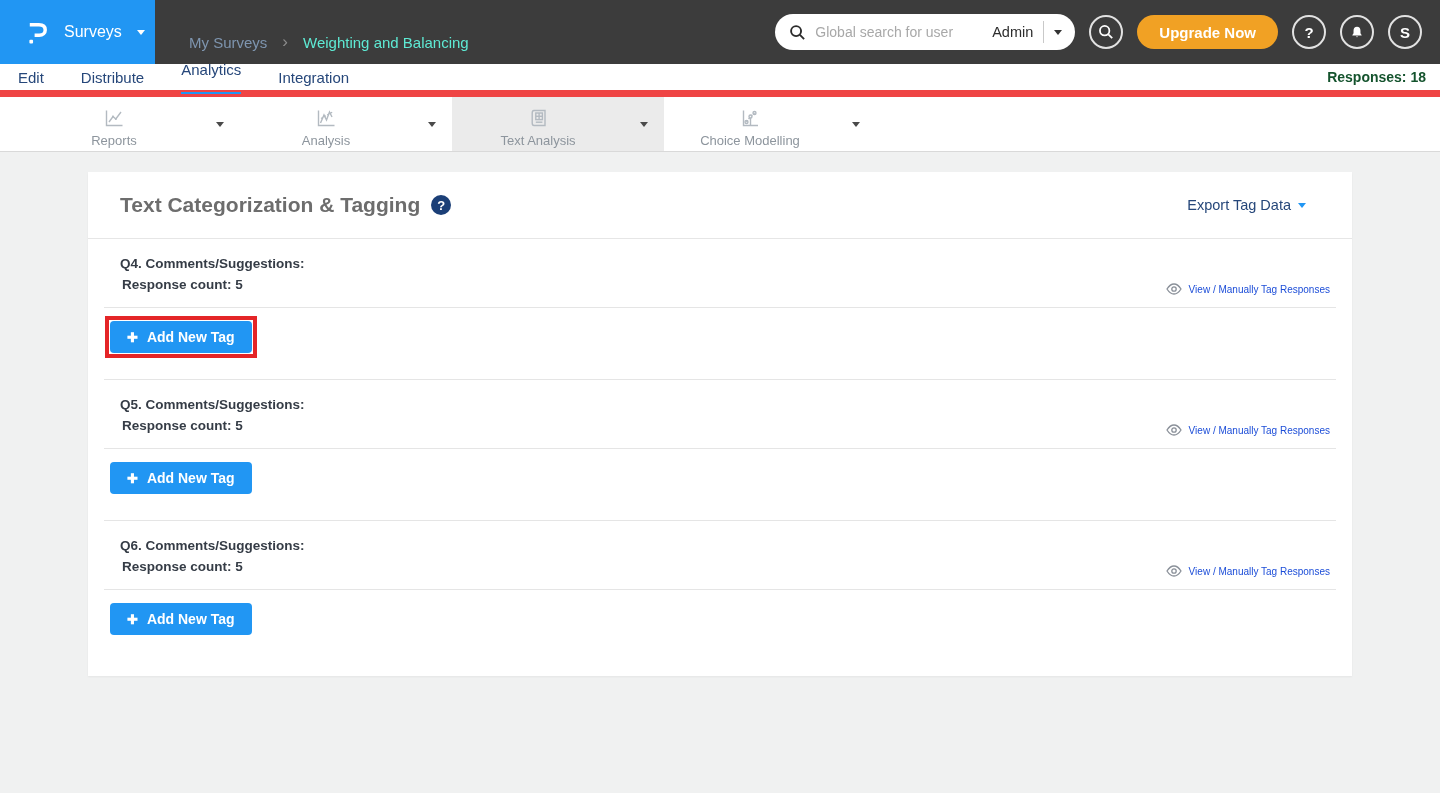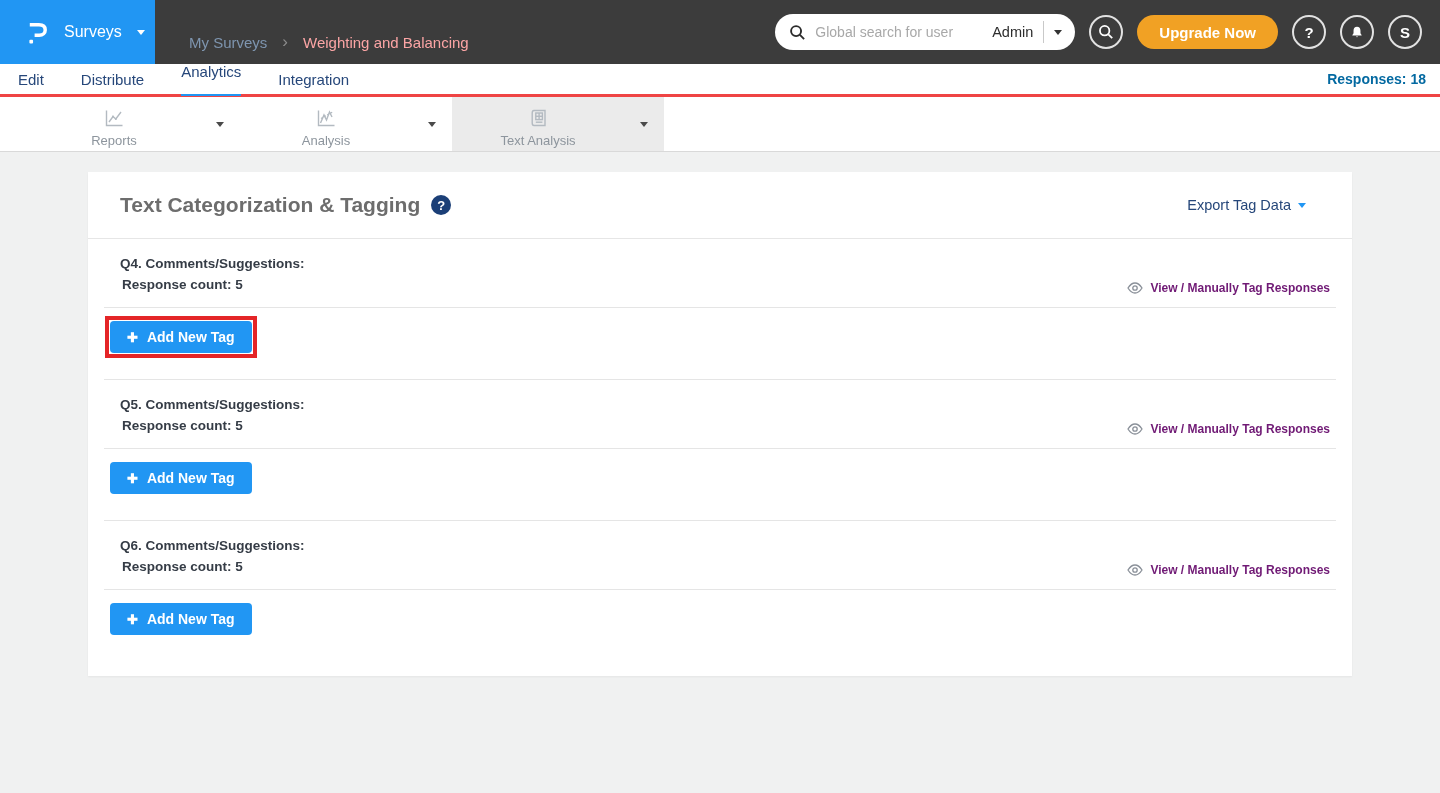--- a/index.html
+++ b/index.html
@@ -10,45 +10,45 @@
   .topbar { height:64px; background:#3c3c3c; display:flex; align-items:center; }
   .brand { width:155px; height:64px; background:#2196f3; display:flex; align-items:center;
     padding-left:24px; gap:13px; cursor:pointer; flex-shrink:0; }
   .brand-label { color:#fff; font-size:16px; font-weight:500; }
   .car { width:0; height:0; border-left:4.5px solid transparent; border-right:4.5px solid transparent;
     border-top:5.5px solid currentColor; display:inline-block; }
   .brand .car { color:#fff; margin-left:2px; }
   .crumbs { display:flex; align-items:center; gap:15px; margin-left:34px; font-size:15px;margin-top:20px; }
   .crumb-parent { color:#7e95af; cursor:pointer; }
   .crumb-sep { color:#8c8c8c; font-size:17px; }
-  .crumb-current { color:#fca5a5; }
+  .crumb-current { color:#5eead4; }
 
   .top-right { margin-left:auto; display:flex; align-items:center; gap:14px; padding-right:18px; }
   .searchpill { width:300px; height:36px; background:#fff; border-radius:18px; display:flex;
     align-items:center; padding:0 13px 0 14px; gap:9px; }
   .searchpill input { border:none; outline:none; flex:1; min-width:0; font-size:14px; color:#333;
     font-family:"Liberation Sans", sans-serif; background:transparent; }
   .searchpill input::placeholder { color:#a8a8a8; }
   .scope-btn { display:flex; align-items:center; background:none; border:none; cursor:pointer; }
   .scope-label { font-size:14.5px; color:#2d2d2d; }
   .scope-vdiv { width:1px; height:22px; background:#c9c9c9; margin:0 10px; }
   .scope-btn .car { color:#333; }
   .circle-btn { width:34px; height:34px; border-radius:50%; border:2px solid rgba(255,255,255,.85);
     background:transparent; color:#fff; display:flex; align-items:center; justify-content:center;
     cursor:pointer; font-family:"Liberation Sans", sans-serif; font-weight:700; font-size:15px; flex-shrink:0; }
   .upgrade { height:34px; border:none; border-radius:17px; background:#f1a124; color:#fff;
     font-weight:700; font-size:15px; padding:0 22px; cursor:pointer;
     font-family:Liberation Sans, sans-serif; }
 
   
   .subnav { height:33px; background:#fff; display:flex; align-items:center; padding:0 14px 0 18px;
-    gap:37px; border-bottom:3px solid #ef4444; }
+    gap:37px; border-bottom:7px solid #ef4444; }
   .subnav .nav-link { font-size:15px; color:#26477a; font-weight:500; text-decoration:none; cursor:pointer; }
   .subnav .nav-link.active { border-bottom:2px solid #2196f3; padding-bottom:14px; }
-  .responses { margin-left:auto; color:#0369a1; font-size:14px; font-weight:600;text-align:right; }
+  .responses { margin-left:auto; color:#14532d; font-size:14px; font-weight:600;text-align:right; }
 
   
   .toolbar { height:55px; background:#fff; border-bottom:1px solid #d9d9d9; display:flex;
     align-items:stretch; padding-left:28px; }
   .tgroup { width:212px; display:flex; }
   .tgroup.active { background:#ebebeb; }
   .tmain { flex:1; display:flex; flex-direction:column; align-items:center; justify-content:center;
     gap:3px; cursor:pointer; background:none; border:none; padding-top:6px; }
   .tlabel { font-size:13px; color:#8d959d; font-family:"Liberation Sans", sans-serif; }
   .tcaret { width:40px; display:flex; align-items:center; justify-content:center; cursor:pointer;
@@ -67,22 +67,22 @@
     cursor:pointer; }
   .export { margin-left:auto; display:flex; align-items:center; gap:7px; color:#26477a;
     font-size:14.5px; font-weight:500; cursor:pointer; background:none; border:none;
     font-family:"Liberation Sans", sans-serif; }
   .export .car { color:#2196f3; }
 
   .section { padding:14px 16px 0; }
   .sec-head { display:flex; align-items:flex-end; padding:0 6px 0 16px; }
   .q-title, .q-count { font-size:13.5px; font-weight:700; color:#353c46; line-height:21px; }
   .q-count { padding-left:2px; }
-  .view-link { margin-left:auto; display:flex; align-items:center; gap:7px; color:#701a75;
-    font-weight:700; font-size:12px; text-decoration:none; cursor:pointer; }
+  .view-link { margin-left:auto; display:flex; align-items:center; gap:7px; color:#1d4ed8;
+    font-weight:400; font-size:10px; text-decoration:none; cursor:pointer; }
   .inset-div { height:1px; background:#e5e5e5; margin-top:12px; }
   .btn-row { padding:8px 0 9px 1px; }
   .tag-wrap { display:inline-block; border:4px solid transparent; padding:1px; }
   .tag-wrap.highlight { border-color:#e42527; }
   .addbtn { background:#2196f3; color:#fff; border:none; border-radius:4px; height:32px;
     padding:0 17px; font-size:14px; font-weight:700; display:inline-flex; align-items:center;
     gap:9px; cursor:pointer; font-family:"Liberation Sans", sans-serif; }
   .addbtn .plus { font-size:13px; line-height:1; }
   .section:last-child .btn-row { padding-bottom:36px; }
 </style>
@@ -193,20 +193,36 @@
         <line x1="9.8" y1="10.3" x2="16.4" y2="10.3"></line>
         <line x1="9.8" y1="16.2" x2="16.4" y2="16.2"></line>
       </svg>
       <span class="tlabel">Text Analysis</span>
     </button>
     <button class="tcaret">
         <span class="car"></span>
       </button>
   </div>
 
+  <div class="tgroup">
+    <button class="tmain">
+      <svg class="ticon" width="24" height="24" viewBox="0 0 24 24">
+        <path d="M5.5 4.5 V19.5 H20"></path>
+        <path d="M8.5 16 L12.5 10.5 L16.5 7" stroke-dasharray="2 1.6"></path>
+        <circle cx="8.5" cy="16" r="1.5"></circle>
+        <circle cx="12.5" cy="10.5" r="1.5"></circle>
+        <circle cx="16.5" cy="7" r="1.5"></circle>
+        <line x1="12.5" y1="12" x2="12.5" y2="19.5"></line>
+      </svg>
+      <span class="tlabel">Choice Modelling</span>
+    </button>
+    <button class="tcaret">
+        <span class="car"></span>
+      </button>
+  </div>
 
 </div>
 
 <main class="main">
   <div class="card">
 
     <div class="card-head">
       <h1 class="card-title">
         <span>Text Categorization &amp; Tagging</span>
         <span class="help-badge">?</span>

